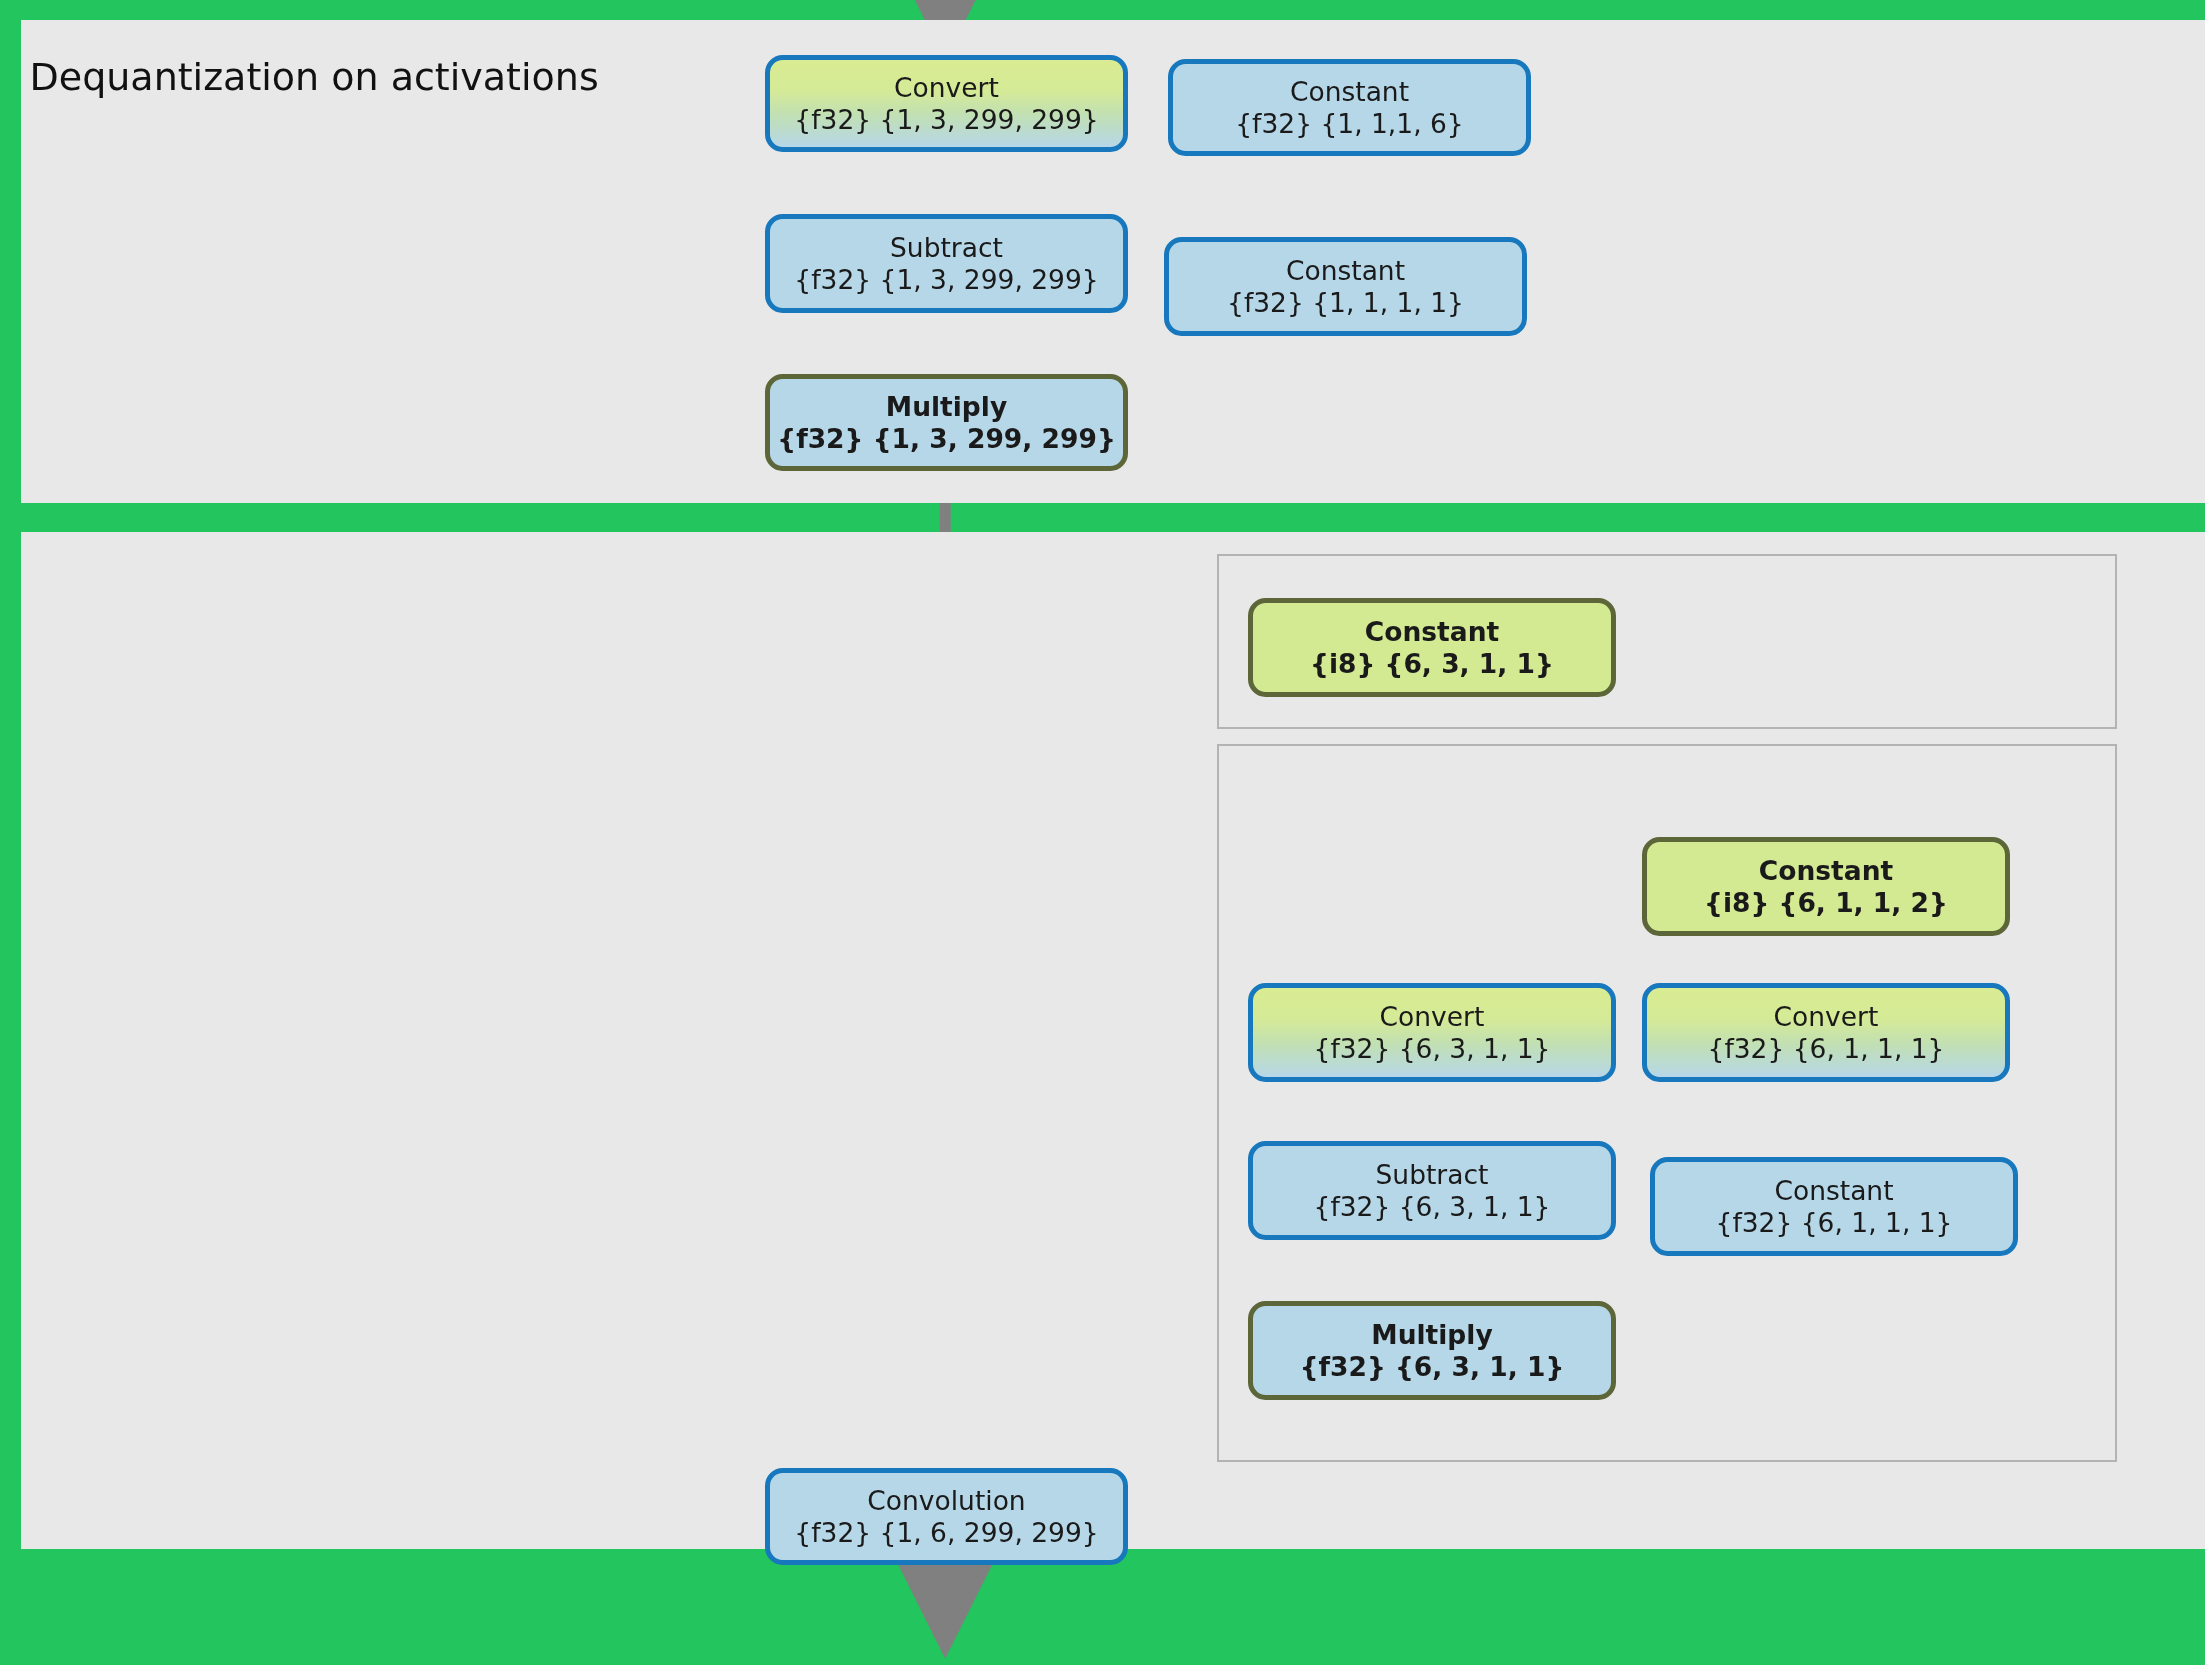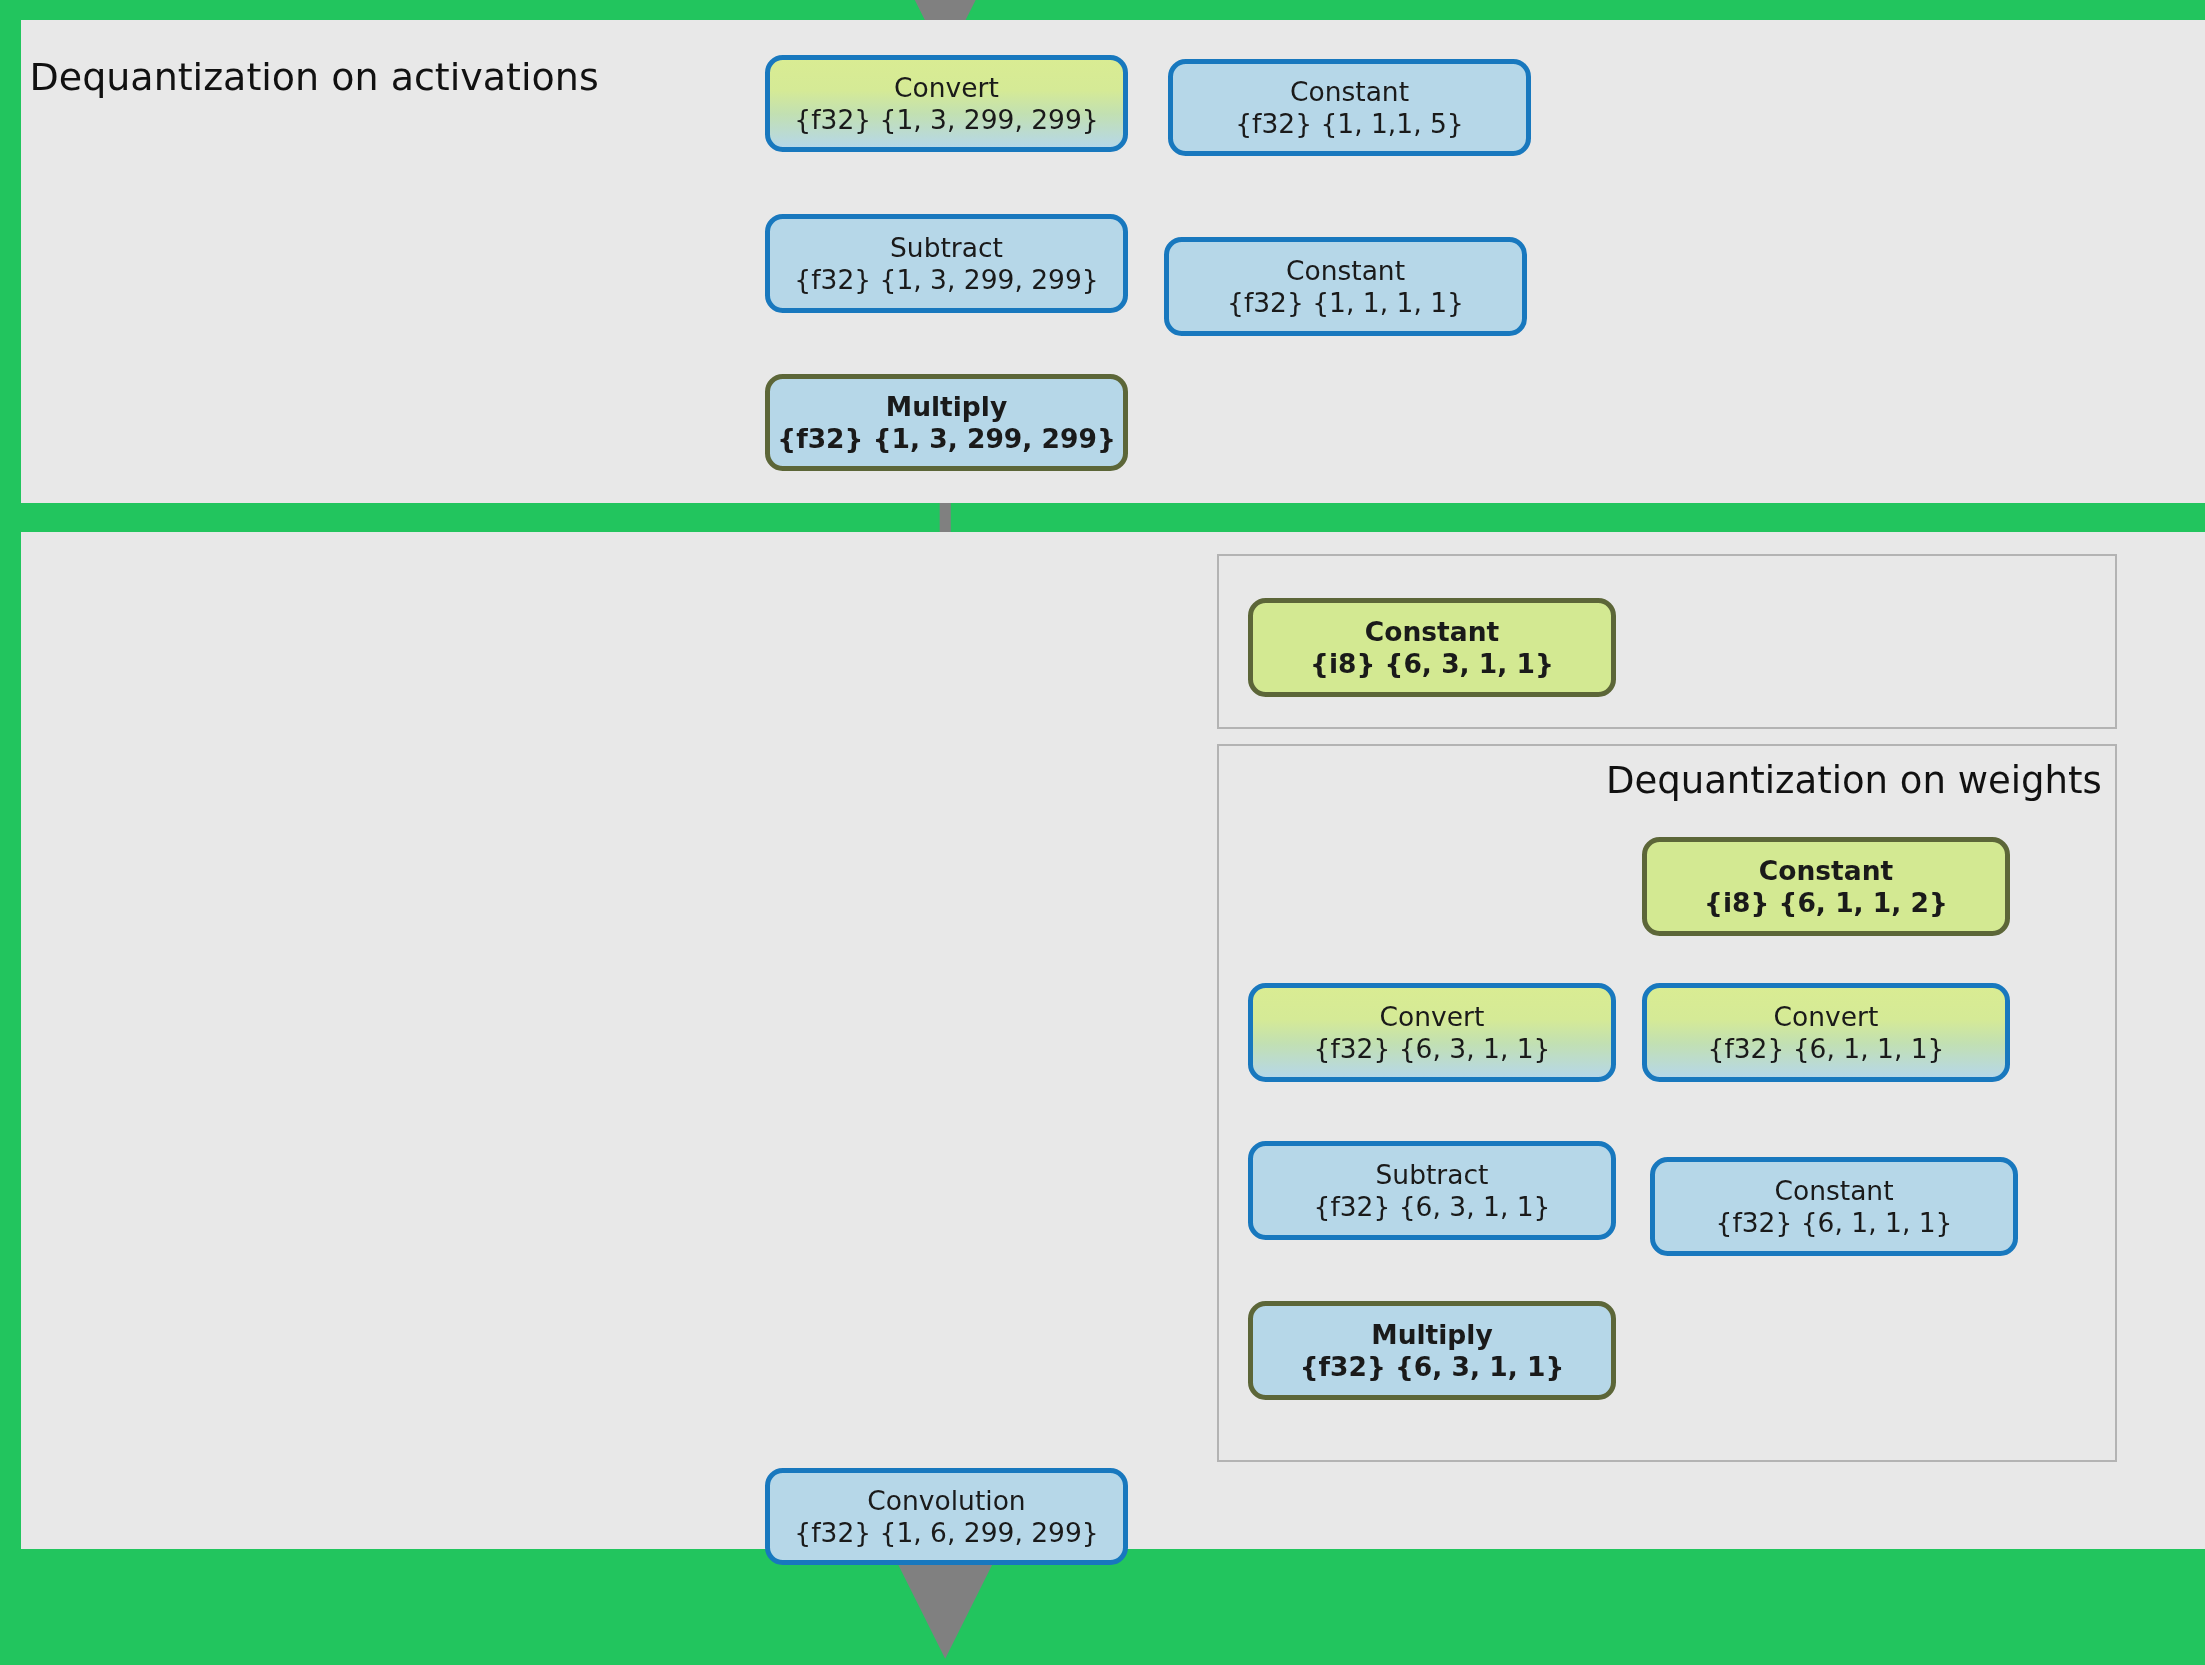--- a/index.html
+++ b/index.html
@@ -111,30 +111,29 @@
   </svg>
 
   <div class="group" style="left:20.6px; top:20px; width:2185px; height:483px;"></div>
   <div class="group-title" style="left:29.5px; top:55px;">Dequantization on activations</div>
 
   <div class="group" style="left:20.6px; top:532px; width:2185px; height:1017px;"></div>
 
   <div class="subpanel" style="left:1217px; top:554px; width:900px; height:175px;"></div>
 
   <div class="subpanel" style="left:1217px; top:744px; width:900px; height:718px;"></div>
-  <div class="subpanel-title" style="left:1606px; top:759px; width:490px;">Dequantization on weights</div>
 
   <div class="node fill-grad bd-blue" style="left:765px; top:55px; width:363px; height:97px;">
     <span class="nm">Convert</span>
     <span class="sh">{f32} {1, 3, 299, 299}</span>
   </div>
 
   <div class="node fill-blue bd-blue" style="left:1168px; top:59px; width:363px; height:97px;">
     <span class="nm">Constant</span>
-    <span class="sh">{f32} {1, 1,1, 5}</span>
+    <span class="sh">{f32} {1, 1,1, 6}</span>
   </div>
 
   <div class="node fill-blue bd-blue" style="left:765px; top:214px; width:363px; height:99px;">
     <span class="nm">Subtract</span>
     <span class="sh">{f32} {1, 3, 299, 299}</span>
   </div>
 
   <div class="node fill-blue bd-blue" style="left:1164px; top:237px; width:363px; height:99px;">
     <span class="nm">Constant</span>
     <span class="sh">{f32} {1, 1, 1, 1}</span>

